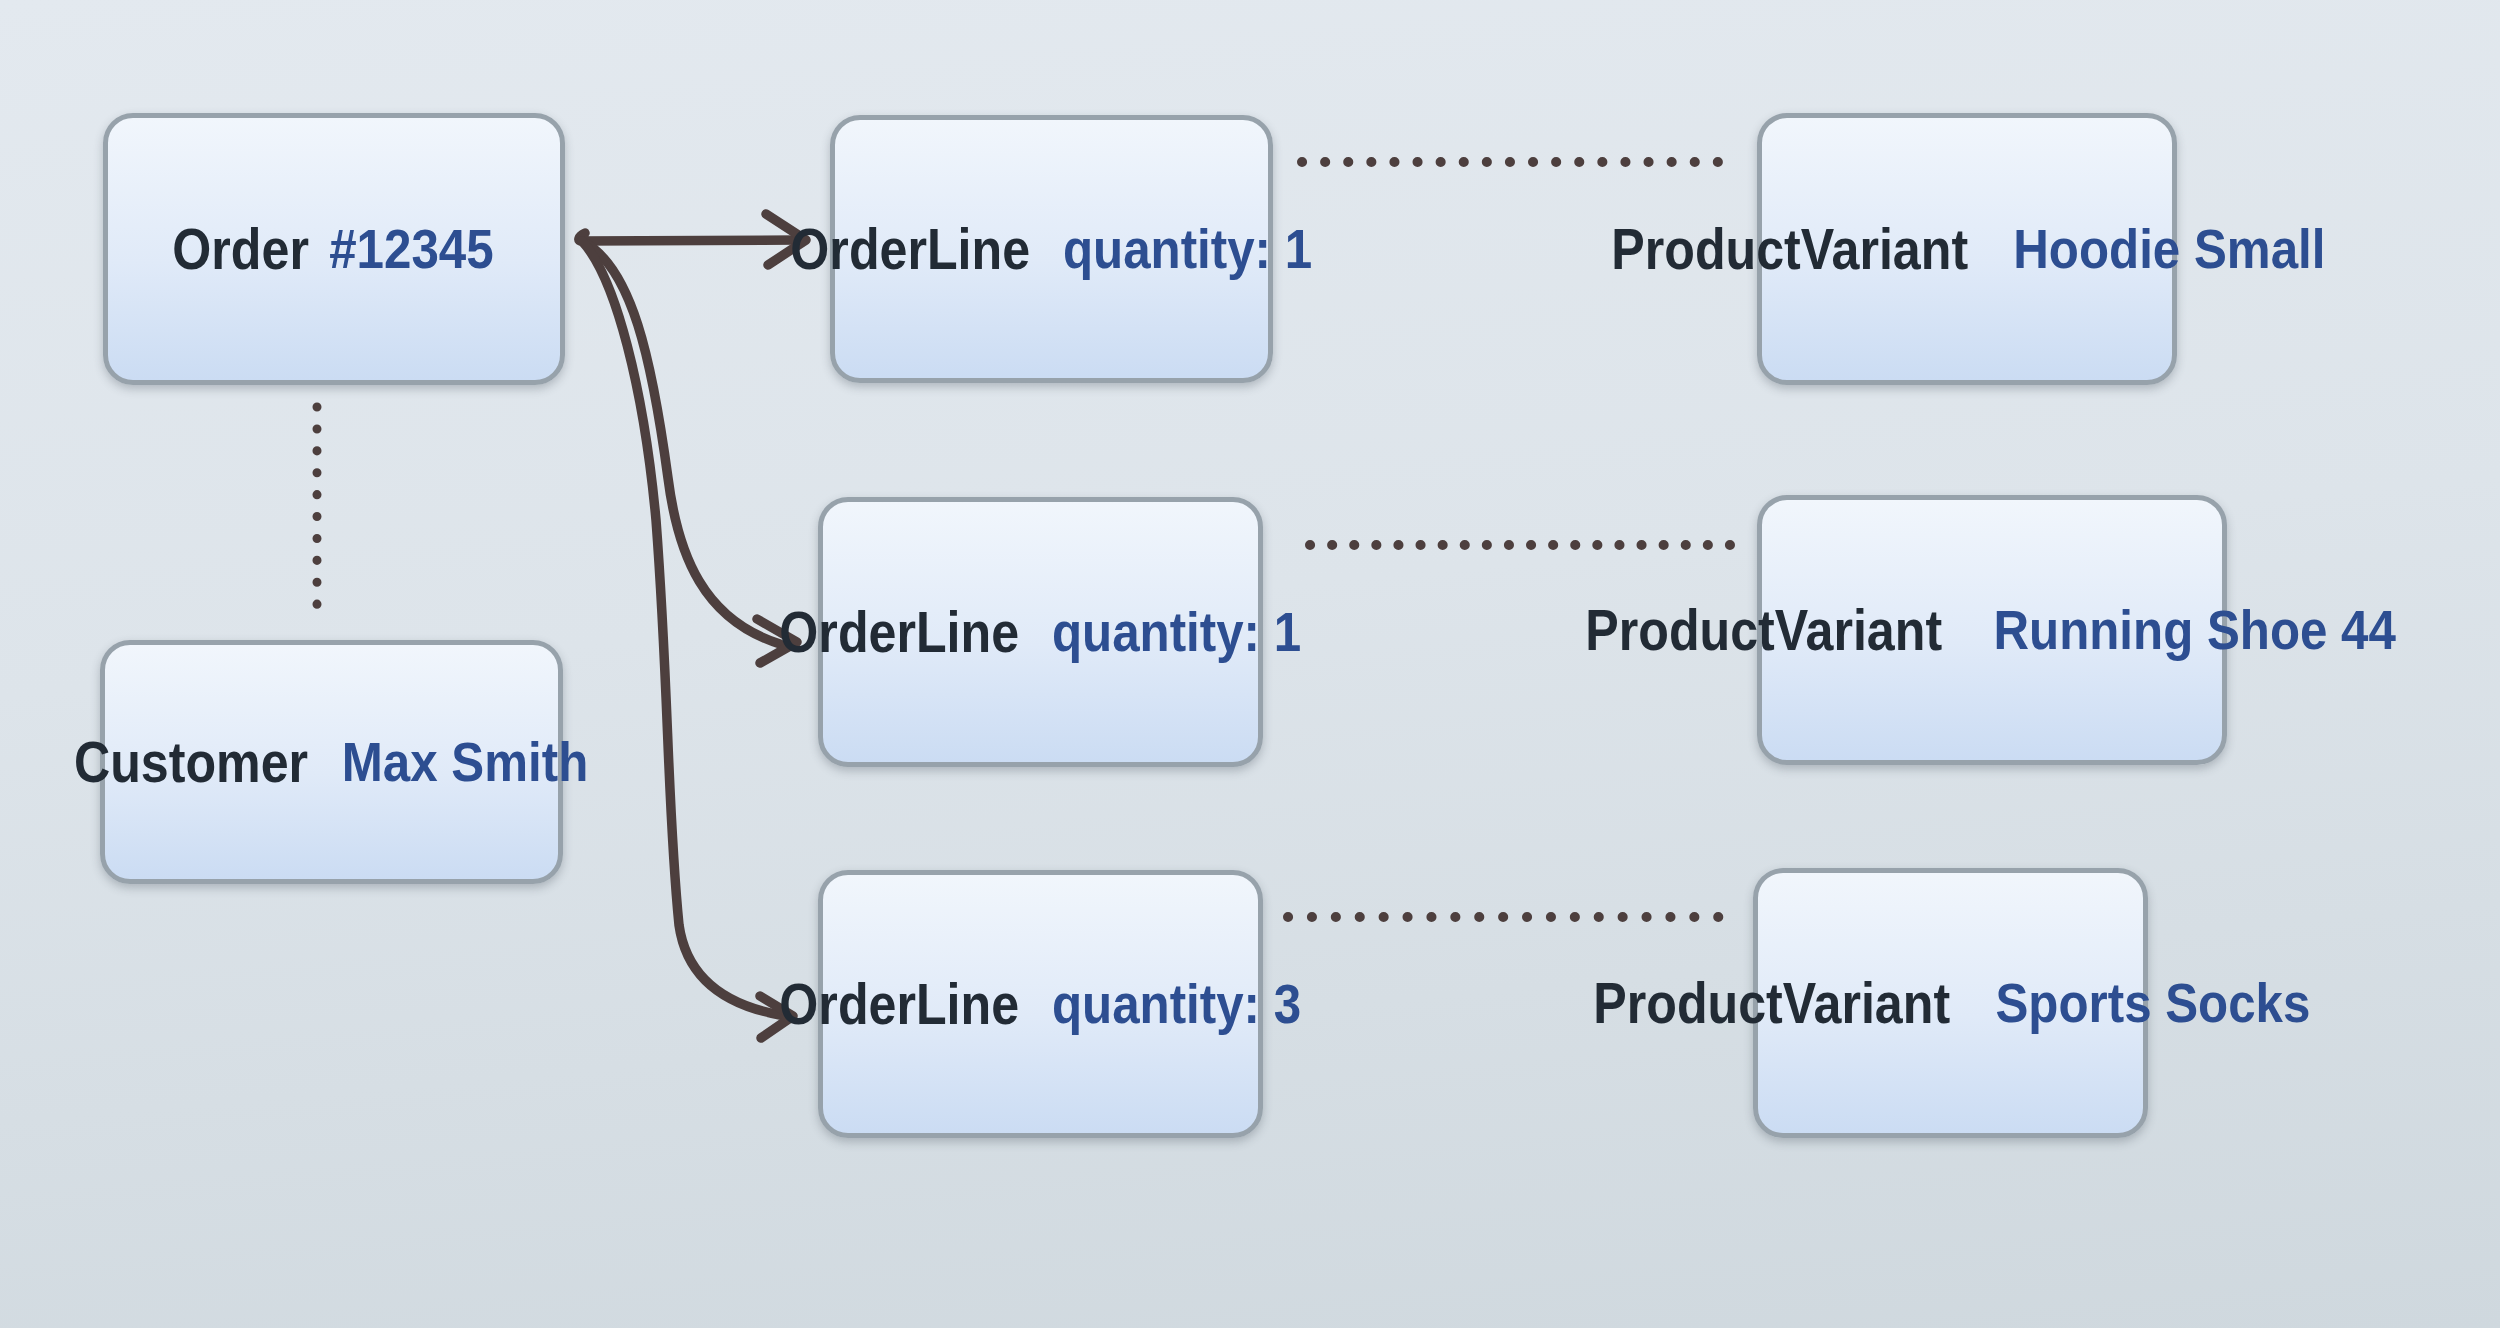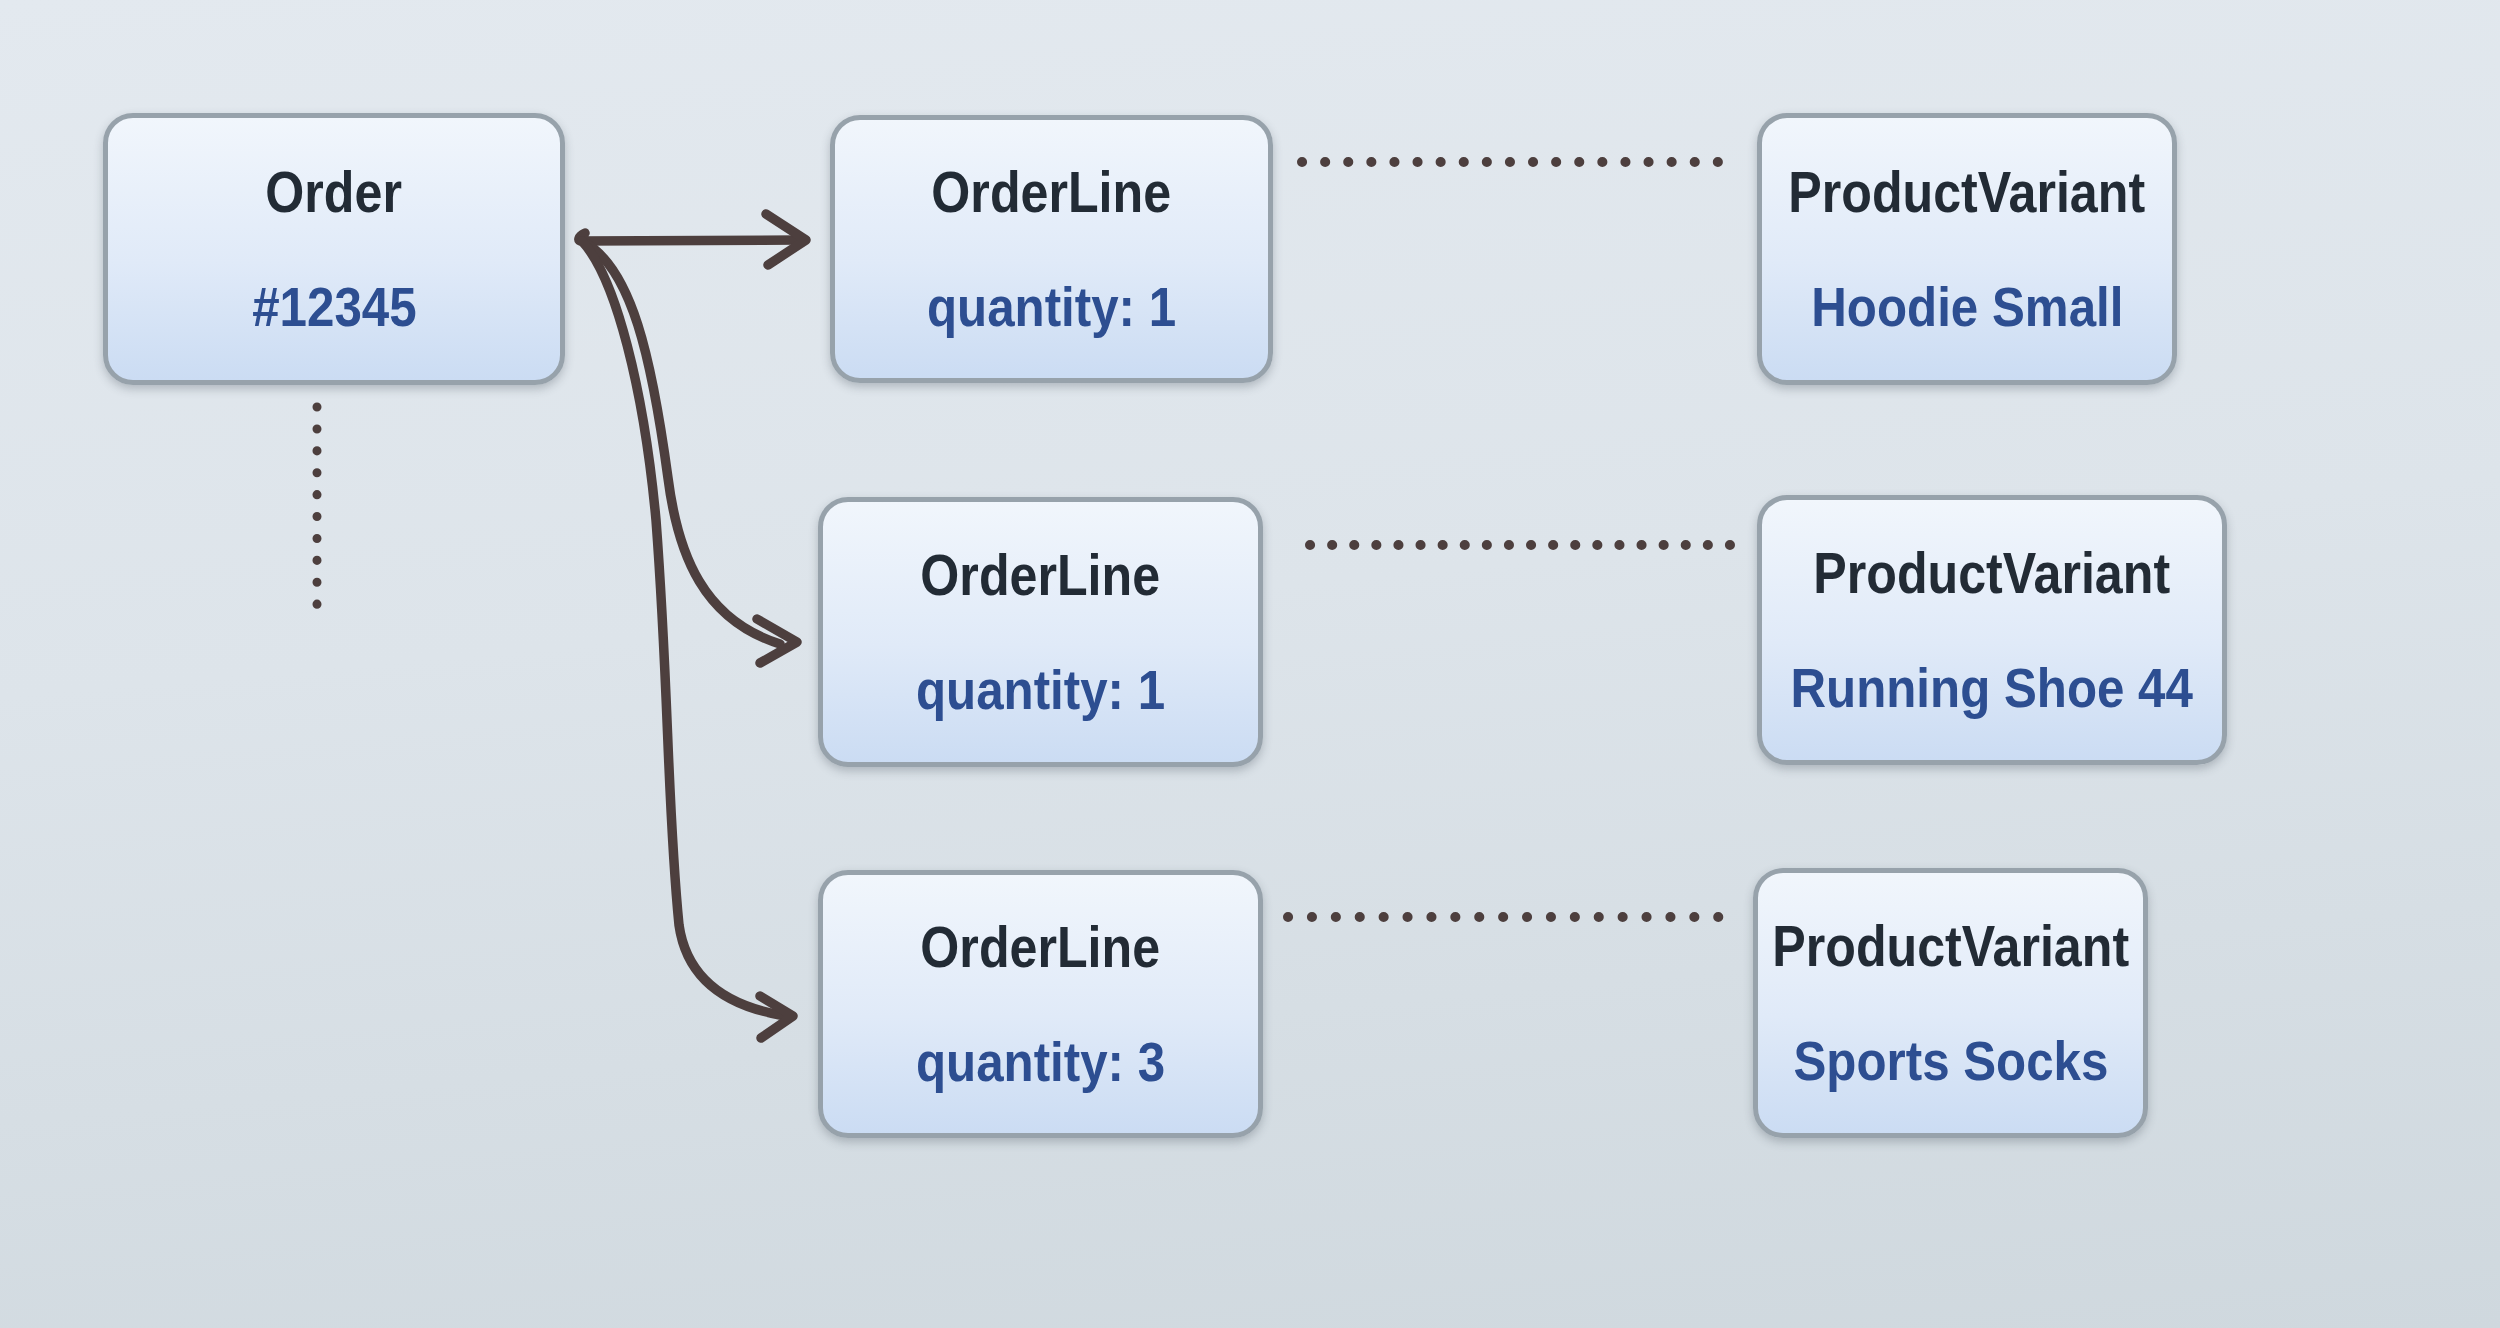--- a/index.html
+++ b/index.html
@@ -28,21 +28,20 @@
     position: absolute;
     box-sizing: border-box;
     border: 5px solid var(--box-border, #97a2ab);
     border-radius: 30px;
     background: linear-gradient(180deg,
       var(--box-fill-top, #f1f6fc) 0%,
       #e0eaf8 55%,
       var(--box-fill-bottom, #cbdcf3) 100%);
     box-shadow: 0 4px 10px rgba(55, 65, 75, 0.28);
     display: flex;
-    flex-direction: column;
     align-items: center;
     justify-content: center;
     row-gap: 58px;
     z-index: 2;
   }
   .entity-title {
     font-size: 57px;
     line-height: 1;
     font-weight: bold;
     color: var(--entity-title, #222b35);
@@ -107,20 +106,24 @@
       <path class="solid-stroke" d="M 582 241 C 616 278 644 390 656 520 C 669 690 667 805 679 925 C 686 974 720 1004 780 1015"></path>
       <path class="solid-stroke" d="M 760 996 L 793 1016 L 761 1038"></path>
     </g>
   </svg>
 
   <div class="entity e-order">
     <div class="entity-title">Order</div>
     <div class="entity-value">#12345</div>
   </div>
 
+  <div class="entity e-customer">
+    <div class="entity-title">Customer</div>
+    <div class="entity-value">Max Smith</div>
+  </div>
 
   <div class="entity e-ol1">
     <div class="entity-title">OrderLine</div>
     <div class="entity-value">quantity: 1</div>
   </div>
 
   <div class="entity e-ol2">
     <div class="entity-title">OrderLine</div>
     <div class="entity-value">quantity: 1</div>
   </div>

